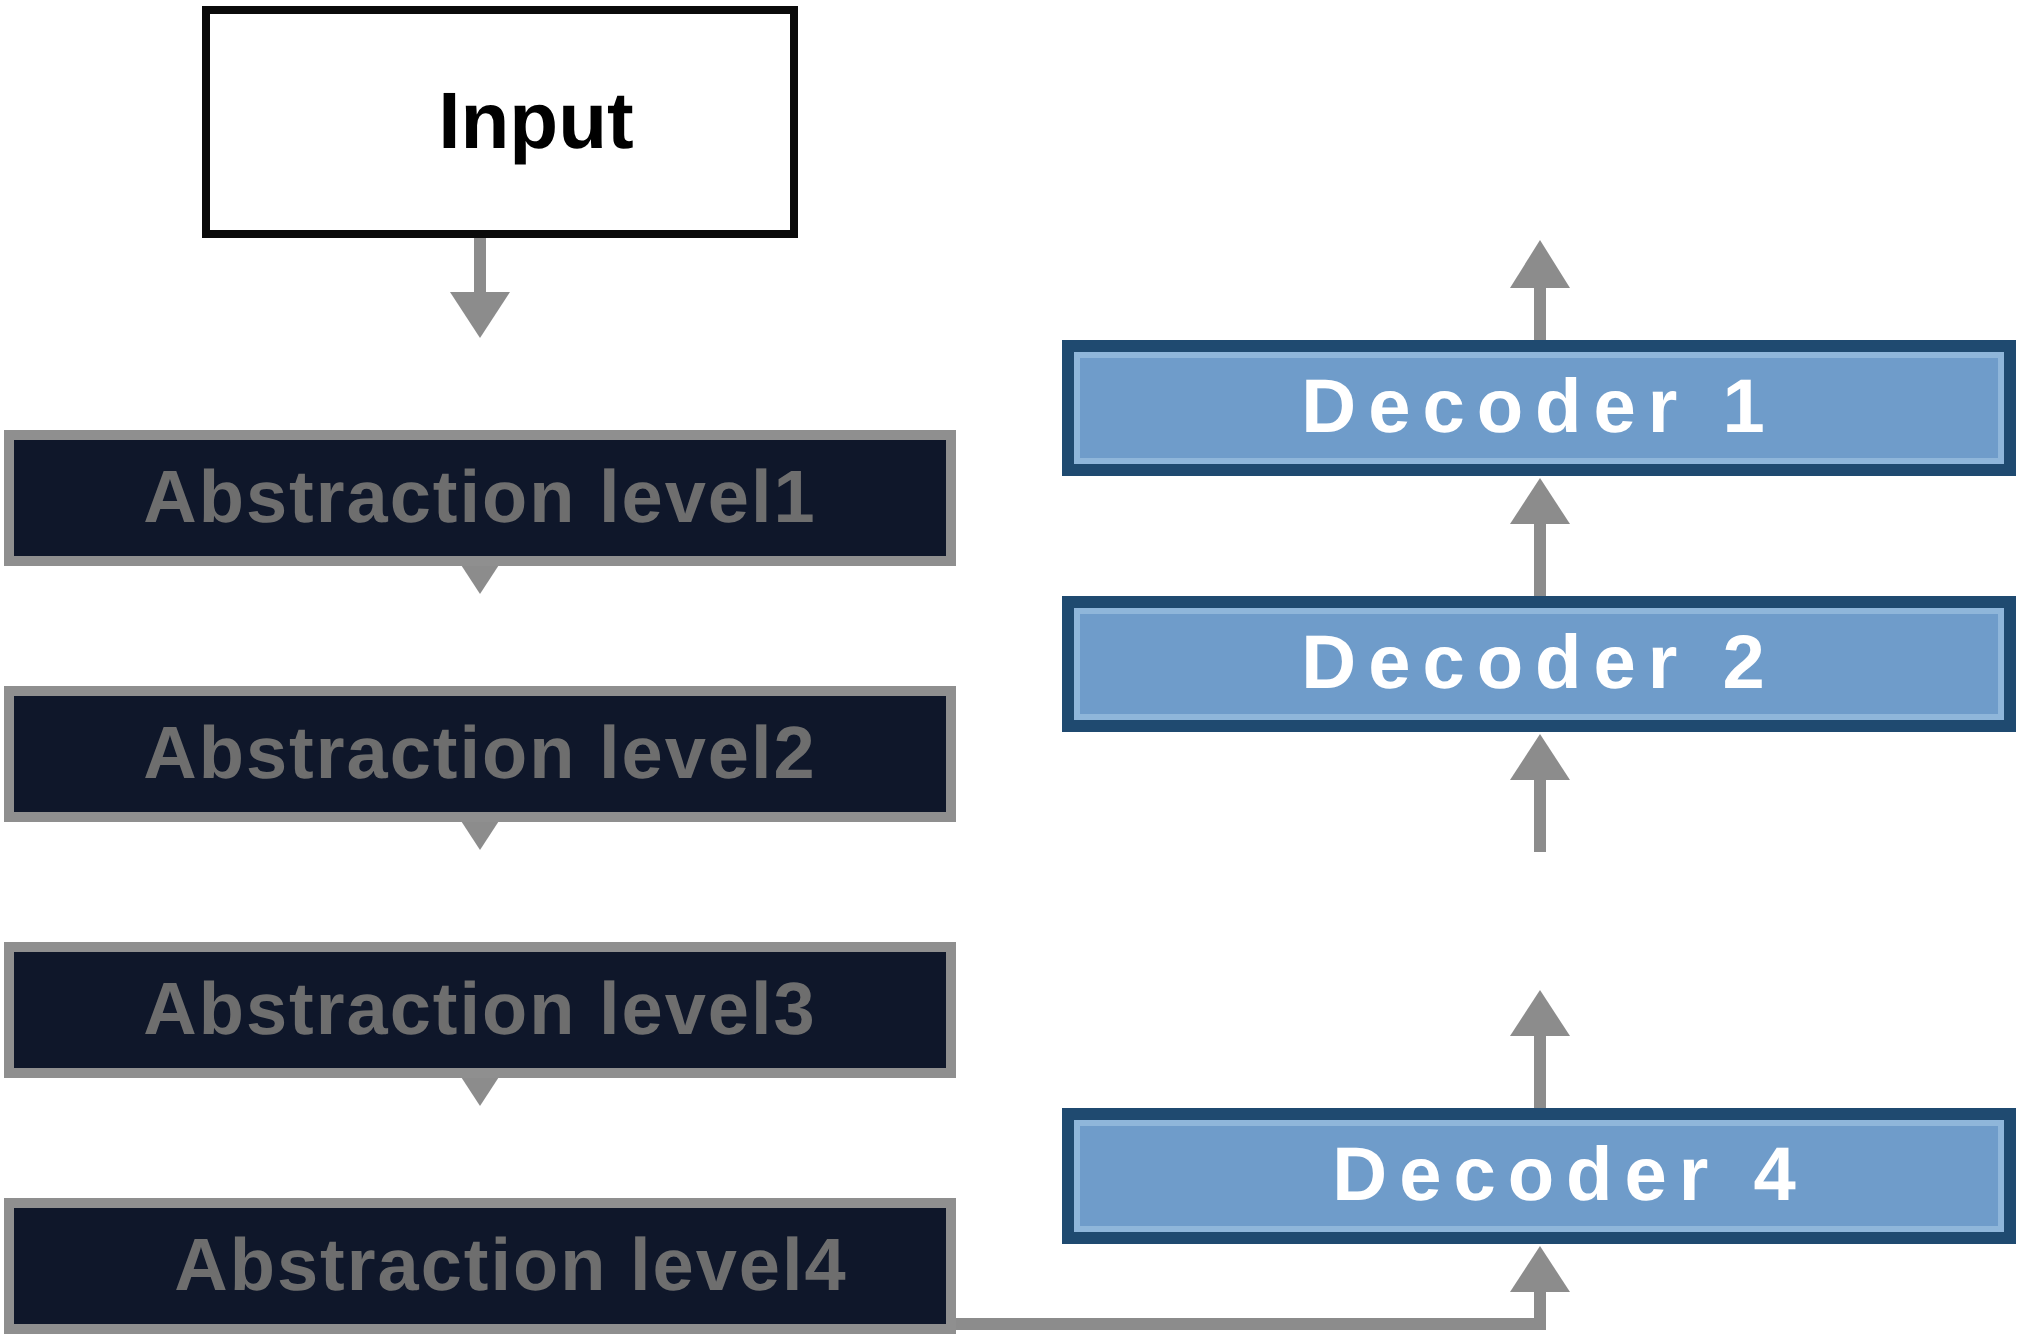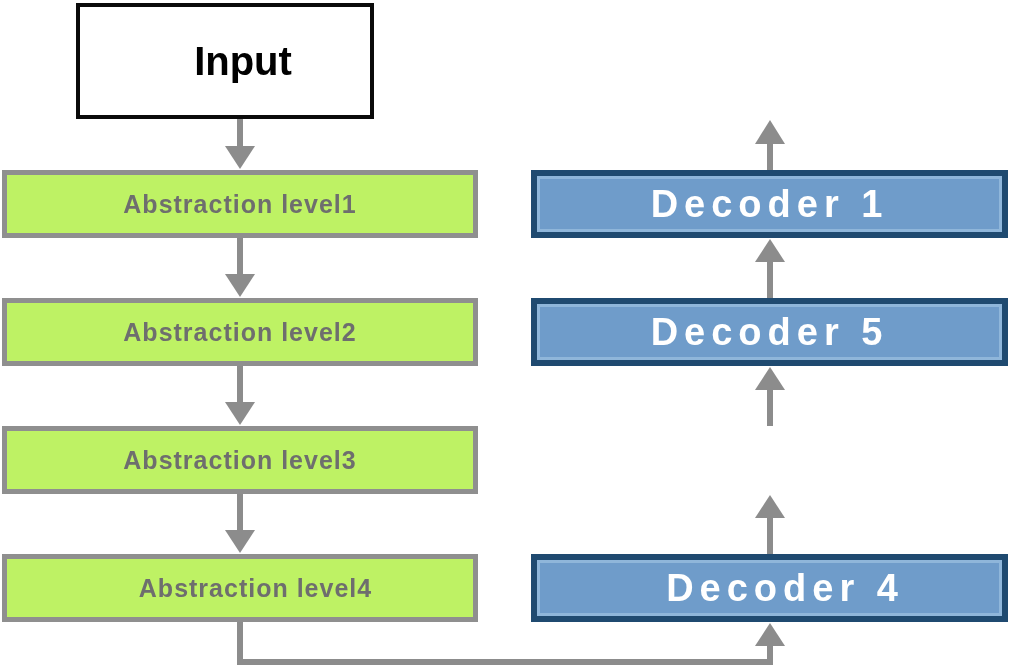--- a/index.html
+++ b/index.html
@@ -27,33 +27,34 @@
   }
   
   .io-box {
     width: 298px;
     height: 116px;
     background: #ffffff;
     border: 4px solid #0a0a0a;
     color: #000000;
     font-size: 40px;
   }
-  #input-box  { left: 76px;  top: 3px; padding-left: 36px; }
+  #input-box  { left: 101px;  top: 3px; padding-left: 36px; }
   #output-box { left: 621px; top: 3px; }
 
   
   .abs-box {
     left: 2px;
     width: 476px;
     height: 68px;
-    background: #bef264;
+    background: #0f172a;
     border: 5px solid #8f8f8f;
     color: #6e6e6e;
-    font-size: 25px;
+    font-size: 37px;
     letter-spacing: 1px;
+    margin-top: 45px;
   }
   
   .dec-box {
     left: 531px;
     width: 477px;
     height: 68px;
     background: #6f9cca;
     border: 6px solid #1f4a70;
     box-shadow: inset 0 0 0 3px #8fb6da;
     color: #ffffff;
@@ -136,19 +137,19 @@
     <span>Abstraction level3</span>
   </div>
   <div class="box abs-box row-4">
     <span>Abstraction level4</span>
   </div>
 
   <div class="box dec-box row-1">
     <span>Decoder 1</span>
   </div>
   <div class="box dec-box row-2">
-    <span>Decoder 5</span>
+    <span>Decoder 2</span>
   </div>
   <div class="box dec-box row-4">
     <span>Decoder 4</span>
   </div>
 
 </div>
 
 </body></html>

